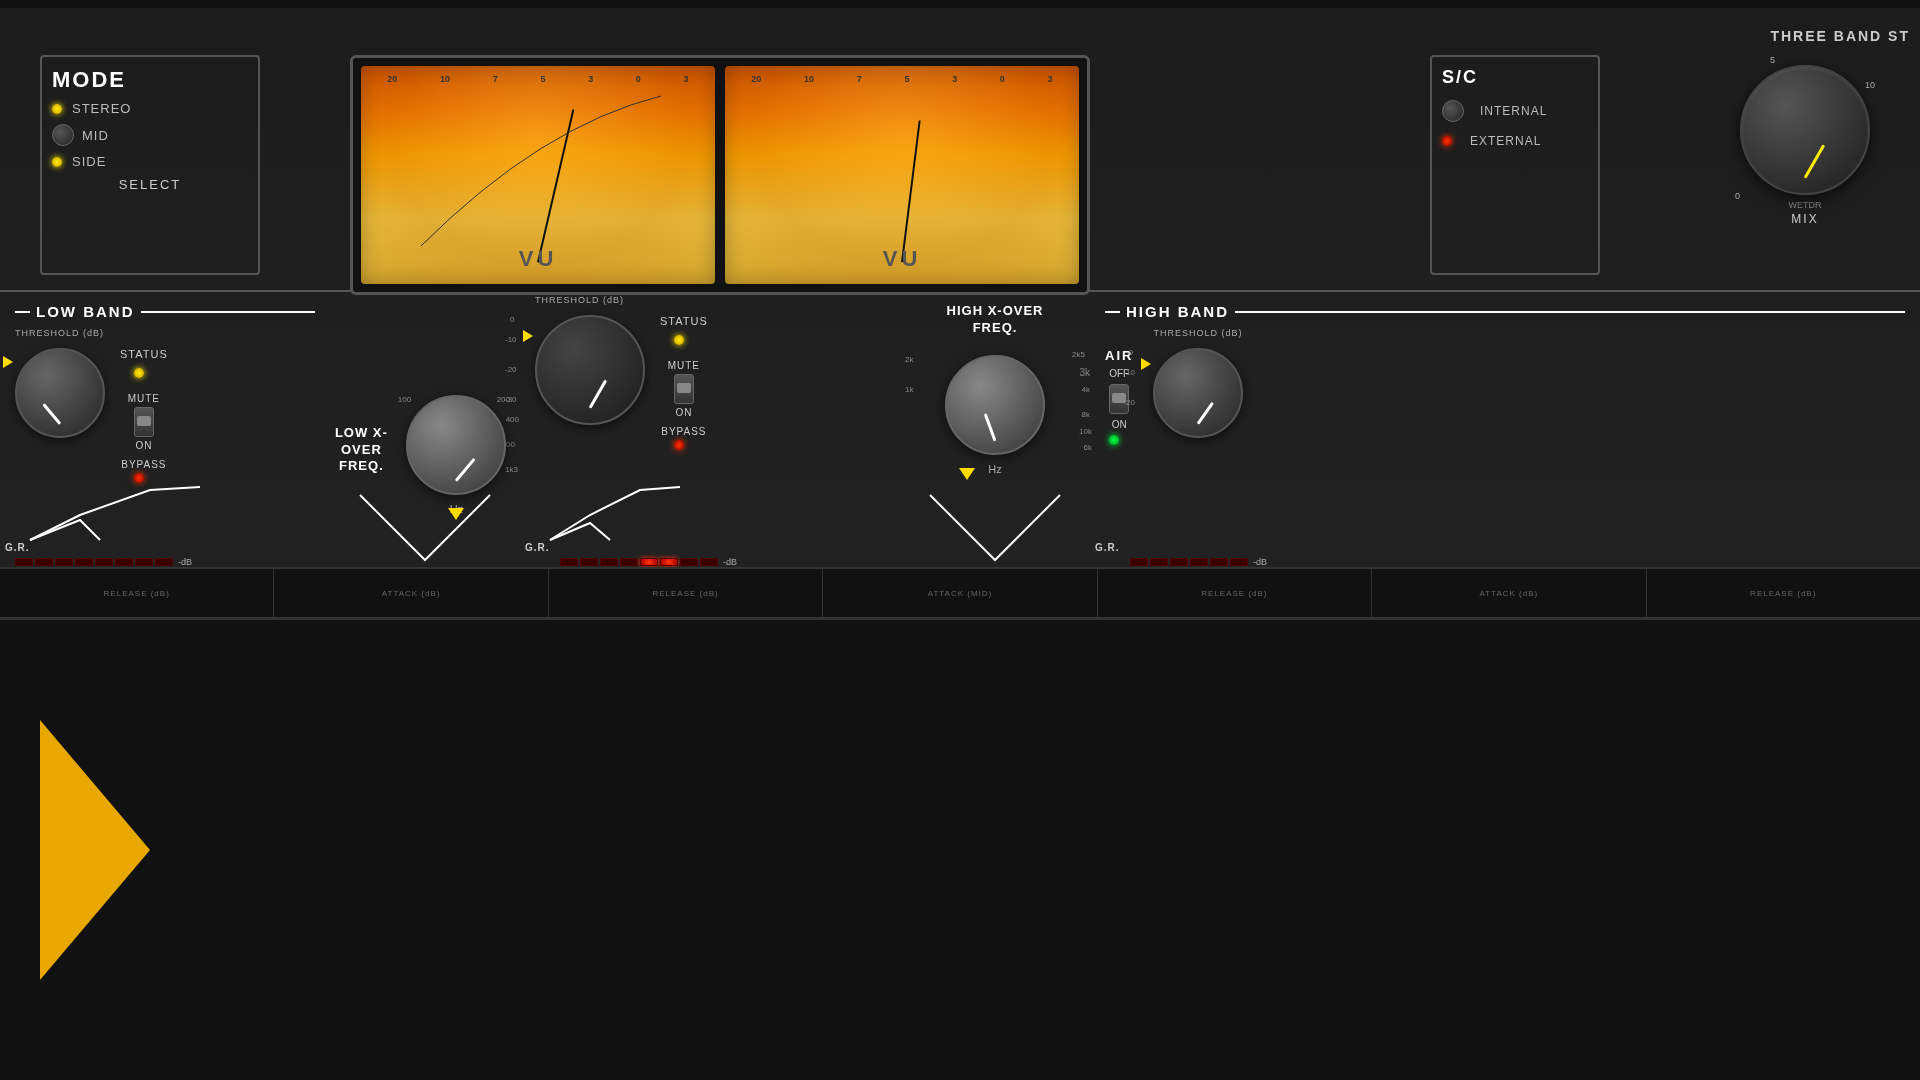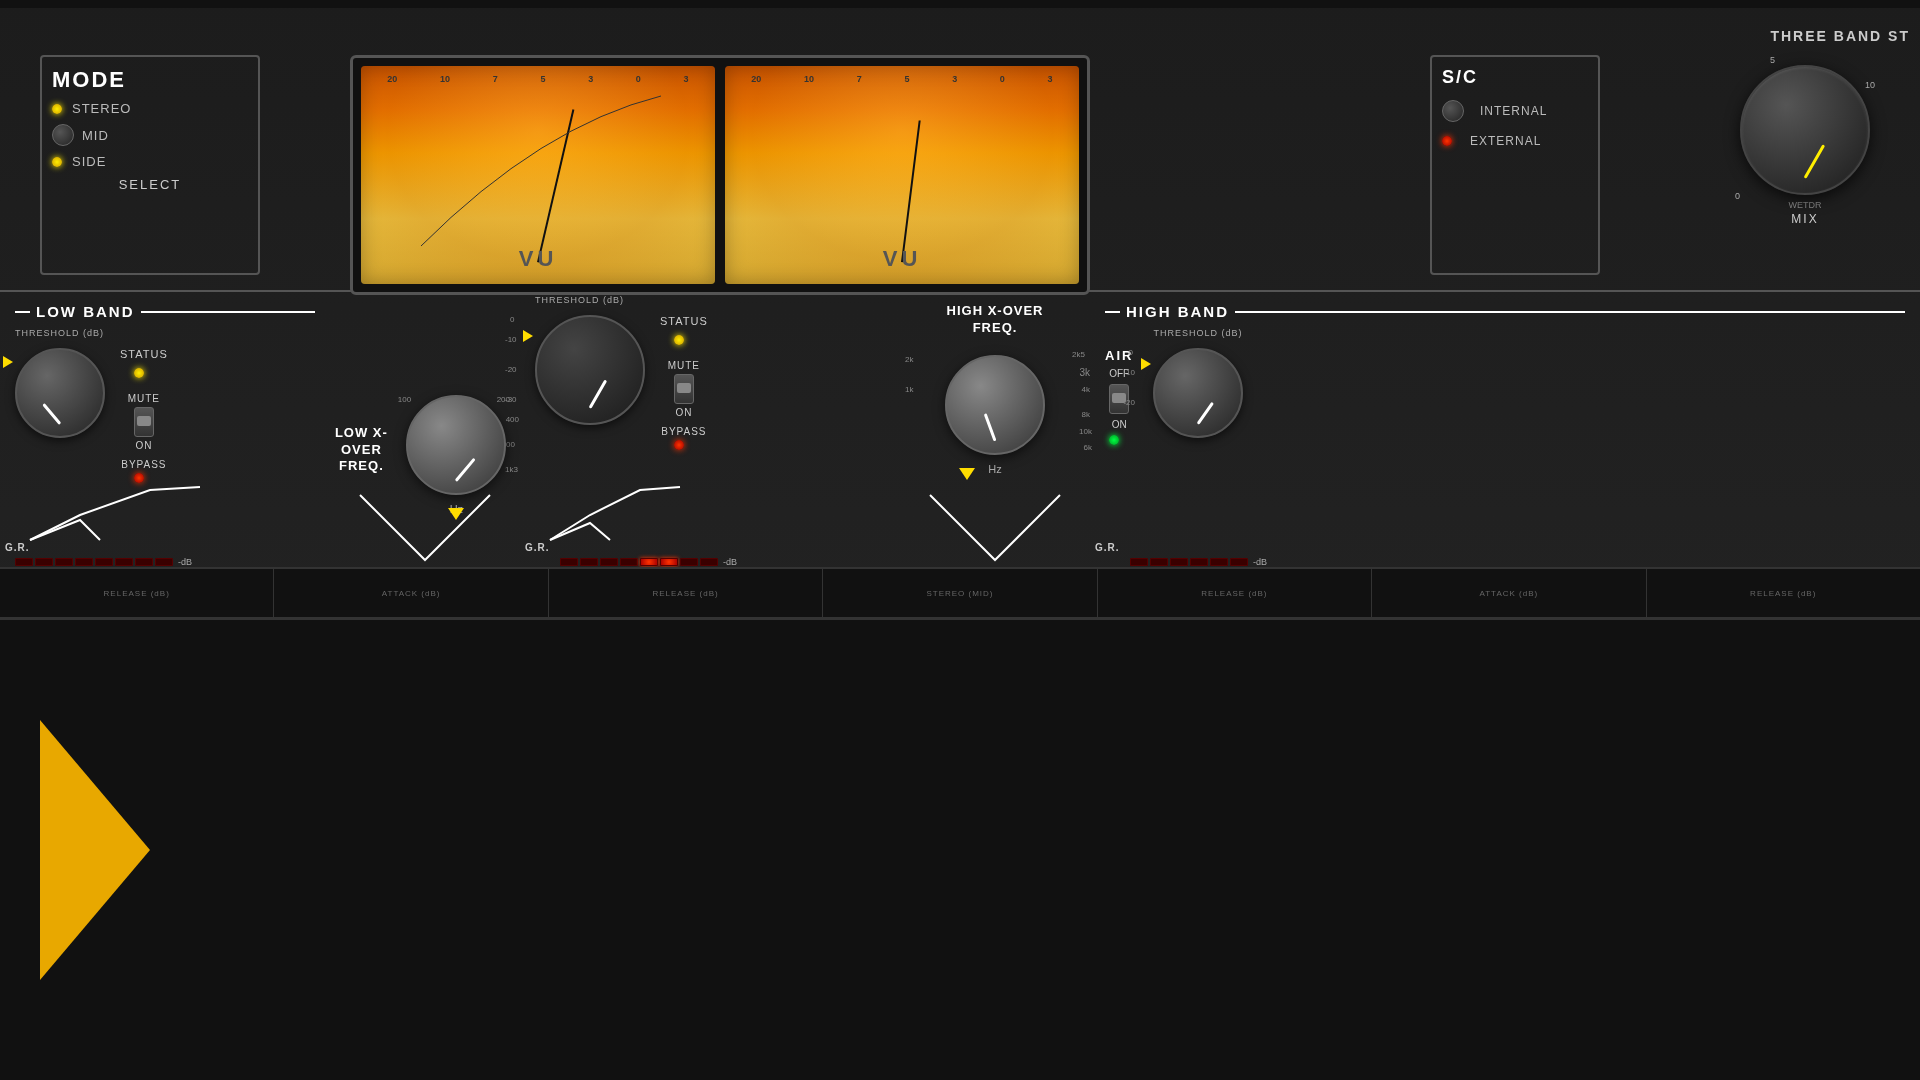--- a/index.html
+++ b/index.html
@@ -645,21 +645,21 @@
       <div style="flex:1;border-right:1px solid #333;display:flex;flex-direction:column;align-items:center;justify-content:center;padding:4px;">
         <span style="color:#666;font-size:8px;letter-spacing:1px;">RELEASE (dB)</span>
       </div>
       <div style="flex:1;border-right:1px solid #333;display:flex;flex-direction:column;align-items:center;justify-content:center;padding:4px;">
         <span style="color:#666;font-size:8px;letter-spacing:1px;">ATTACK (dB)</span>
       </div>
       <div style="flex:1;border-right:1px solid #333;display:flex;flex-direction:column;align-items:center;justify-content:center;padding:4px;">
         <span style="color:#666;font-size:8px;letter-spacing:1px;">RELEASE (dB)</span>
       </div>
       <div style="flex:1;border-right:1px solid #333;display:flex;flex-direction:column;align-items:center;justify-content:center;padding:4px;">
-        <span style="color:#666;font-size:8px;letter-spacing:1px;">STEREO (MID)</span>
+        <span style="color:#666;font-size:8px;letter-spacing:1px;">ATTACK (MID)</span>
       </div>
       <div style="flex:1;border-right:1px solid #333;display:flex;flex-direction:column;align-items:center;justify-content:center;padding:4px;">
         <span style="color:#666;font-size:8px;letter-spacing:1px;">RELEASE (dB)</span>
       </div>
       <div style="flex:1;border-right:1px solid #333;display:flex;flex-direction:column;align-items:center;justify-content:center;padding:4px;">
         <span style="color:#666;font-size:8px;letter-spacing:1px;">ATTACK (dB)</span>
       </div>
       <div style="flex:1;display:flex;flex-direction:column;align-items:center;justify-content:center;padding:4px;">
         <span style="color:#666;font-size:8px;letter-spacing:1px;">RELEASE (dB)</span>
       </div>

